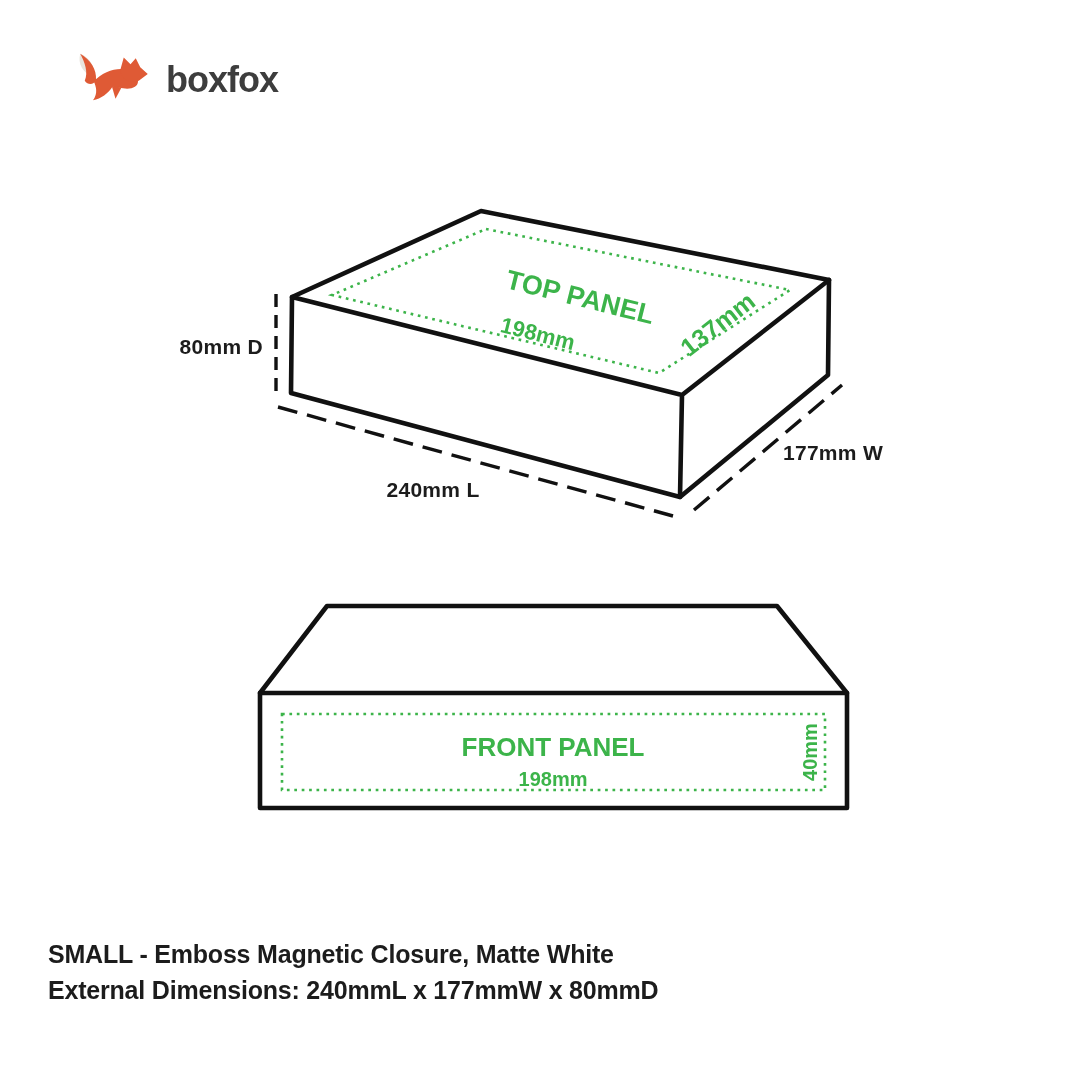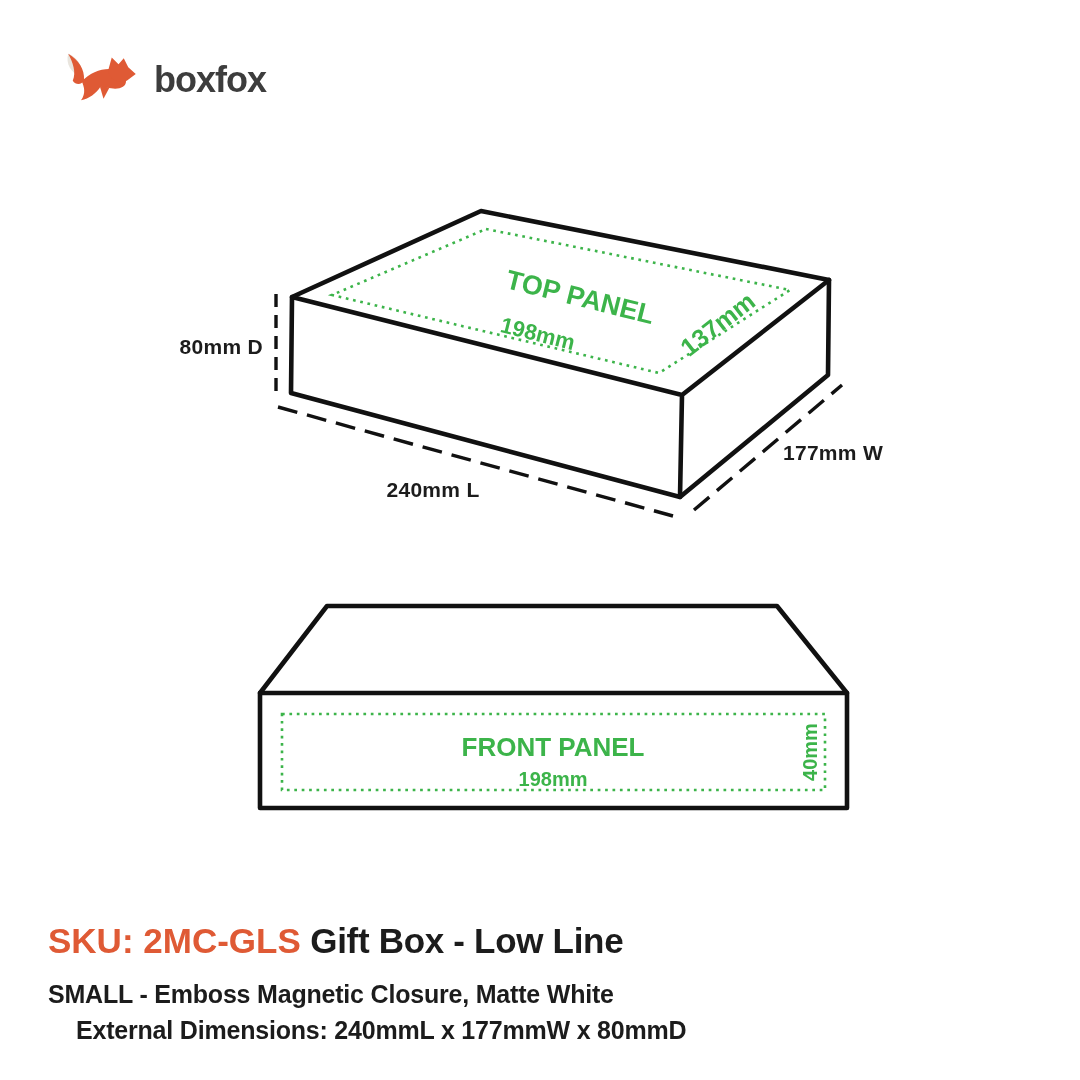--- a/index.html
+++ b/index.html
@@ -1,39 +1,39 @@
 <!DOCTYPE html>
 <html><head>
 <meta charset="utf-8">
 <style>
   html,body { margin:0; padding:0; }
   body {
     width:1080px; height:1080px; position:relative; background:#ffffff;
     font-family:"Liberation Sans", sans-serif; overflow:hidden;
   }
   
-  .logo { position:absolute; left:60px; top:50px; display:flex; align-items:center; gap:10px; }
+  .logo { position:absolute; left:72px; top:50px; display:flex; align-items:center; gap:10px; }
   .logo svg { width:84px; height:60px; display:block; }
   .logo .wordmark {
     font-size:36px; font-weight:bold; color:#3d3d3d; letter-spacing:-1px; line-height:60px;
   }
   
   .diagram { position:absolute; left:0; top:0; width:1080px; height:1080px; }
   .outline { fill:#ffffff; stroke:#111111; stroke-width:4.6; stroke-linejoin:round; }
   .inner-edge { fill:none; stroke:#111111; stroke-width:4.6; stroke-linecap:round; }
   .dim-dash { fill:none; stroke:#111111; stroke-width:3.4; }
   .green-dotted { fill:none; stroke-width:2.6; stroke-dasharray:2.7 4.7; }
   .green-label { font-weight:bold; }
   .dim-label { font-weight:bold; font-size:21px; fill:#1c1c1c; letter-spacing:0.3px; }
   
   .footer { position:absolute; left:48px; top:921px; }
   .footer .title-line { font-size:35px; font-weight:bold; color:#1c1c1c; letter-spacing:-0.3px; white-space:nowrap; }
   .footer .title-line .sku { letter-spacing:0px; }
   .footer .sub-line { font-size:25px; font-weight:bold; color:#1c1c1c; margin-top:19px; letter-spacing:-0.2px; white-space:nowrap; }
-  .footer .sub-line + .sub-line { margin-top:7px;margin-left:28px; }
+  .footer .sub-line + .sub-line { margin-top:7px; }
 </style>
 </head>
 <body>
 
 <div class="logo">
   <svg viewBox="0 0 110 80" aria-hidden="true">
 
     <path d="M27,36 C14,31 6,18 10,5 C21,9 28,20 29,31 Z" fill="#e9e5de"></path>
 
     <path d="M10,5 C24,13 32,26 31,40 C28,47 20,47 16,41 C21,30 16,16 10,5 Z" fill="#df5a35"></path>
@@ -75,16 +75,15 @@
     <path class="inner-edge" d="M260,693 L847,693"></path>
     <path class="green-dotted" stroke="#3cb44a" d="M282,714 L825,714 L825,790 L282,790 Z"></path>
 
     <text class="green-label" fill="#3cb44a" font-size="26" text-anchor="middle" x="553" y="756">FRONT PANEL</text>
     <text class="green-label" fill="#3cb44a" font-size="20" text-anchor="middle" x="553" y="786">198mm</text>
     <text class="green-label" fill="#3cb44a" font-size="20" text-anchor="middle" transform="translate(817,752) rotate(-90)">40mm</text>
   </g>
 </svg>
 
 <div class="footer">
-  <div class="title-line"><span class="sku" style="color:#df5a35;">SKU: 2MC-GLS</span><span> Gift Box - Low Line</span></div>
   <div class="sub-line">SMALL - Emboss Magnetic Closure, Matte White</div>
   <div class="sub-line">External Dimensions: 240mmL x 177mmW x 80mmD</div>
 </div>
 
 </body></html>

